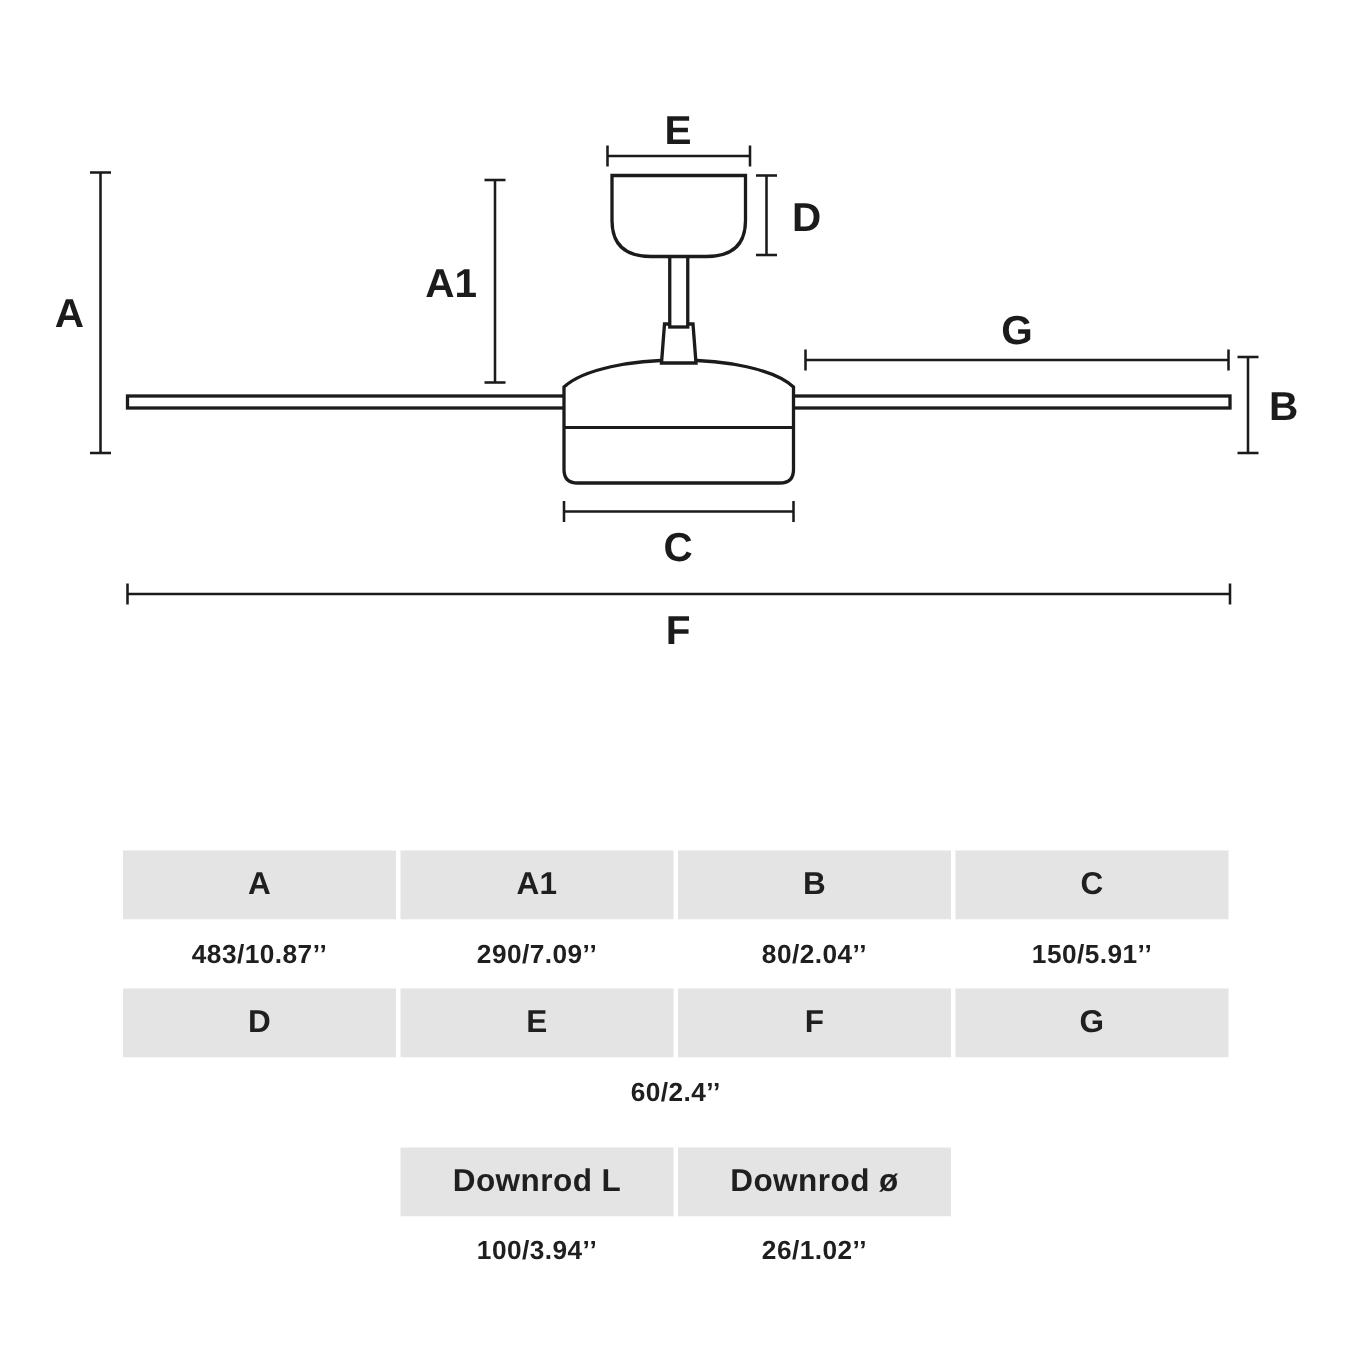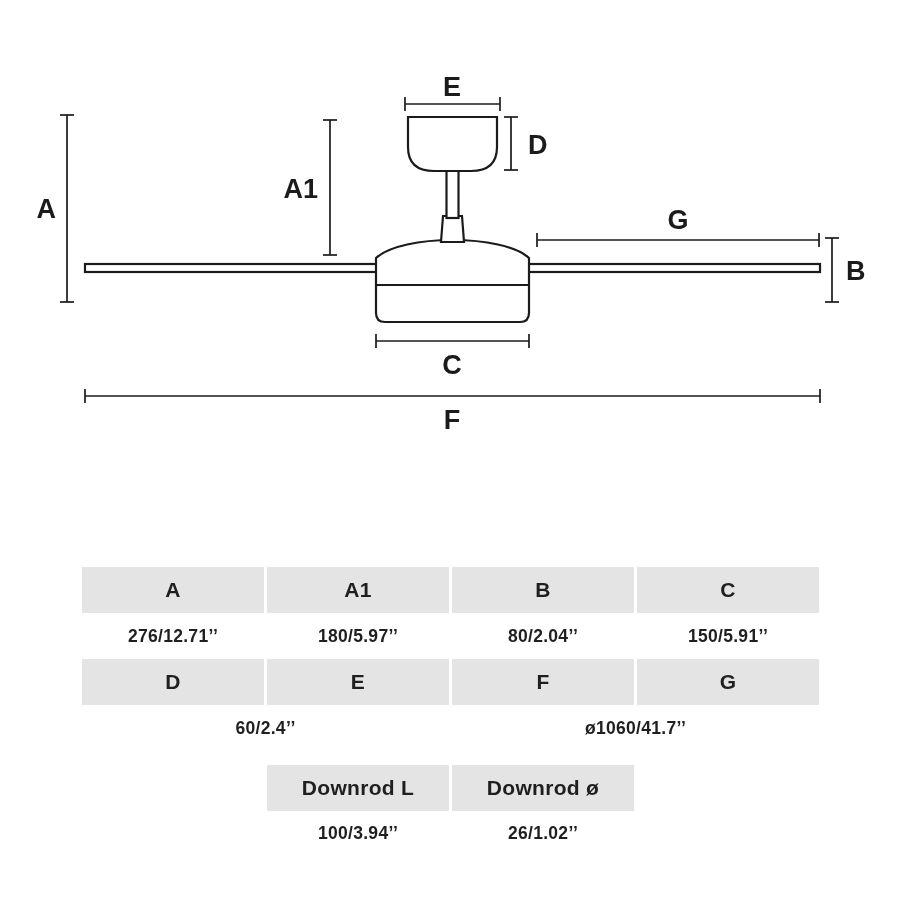--- a/index.html
+++ b/index.html
@@ -97,36 +97,35 @@
   <div class="dim-table">
 
     <div class="trow">
       <div class="cell head">A</div>
       <div class="cell head">A1</div>
       <div class="cell head">B</div>
       <div class="cell head">C</div>
     </div>
 
     <div class="trow">
-      <div class="cell val">276/12.71’’</div>
-      <div class="cell val">180/5.97’’</div>
+      <div class="cell val">483/10.87’’</div>
+      <div class="cell val">290/7.09’’</div>
       <div class="cell val">80/2.04’’</div>
       <div class="cell val">150/5.91’’</div>
     </div>
 
     <div class="trow">
       <div class="cell head">D</div>
       <div class="cell head">E</div>
       <div class="cell head">F</div>
       <div class="cell head">G</div>
     </div>
 
     <div class="trow">
       <div class="cell val">60/2.4’’</div>
-      <div class="cell val">ø1060/41.7’’</div>
     </div>
 
     <div class="trow spacer"></div>
 
     <div class="trow">
       <div class="cell empty"></div>
       <div class="cell head">Downrod L</div>
       <div class="cell head">Downrod ø</div>
       <div class="cell empty"></div>
     </div>

